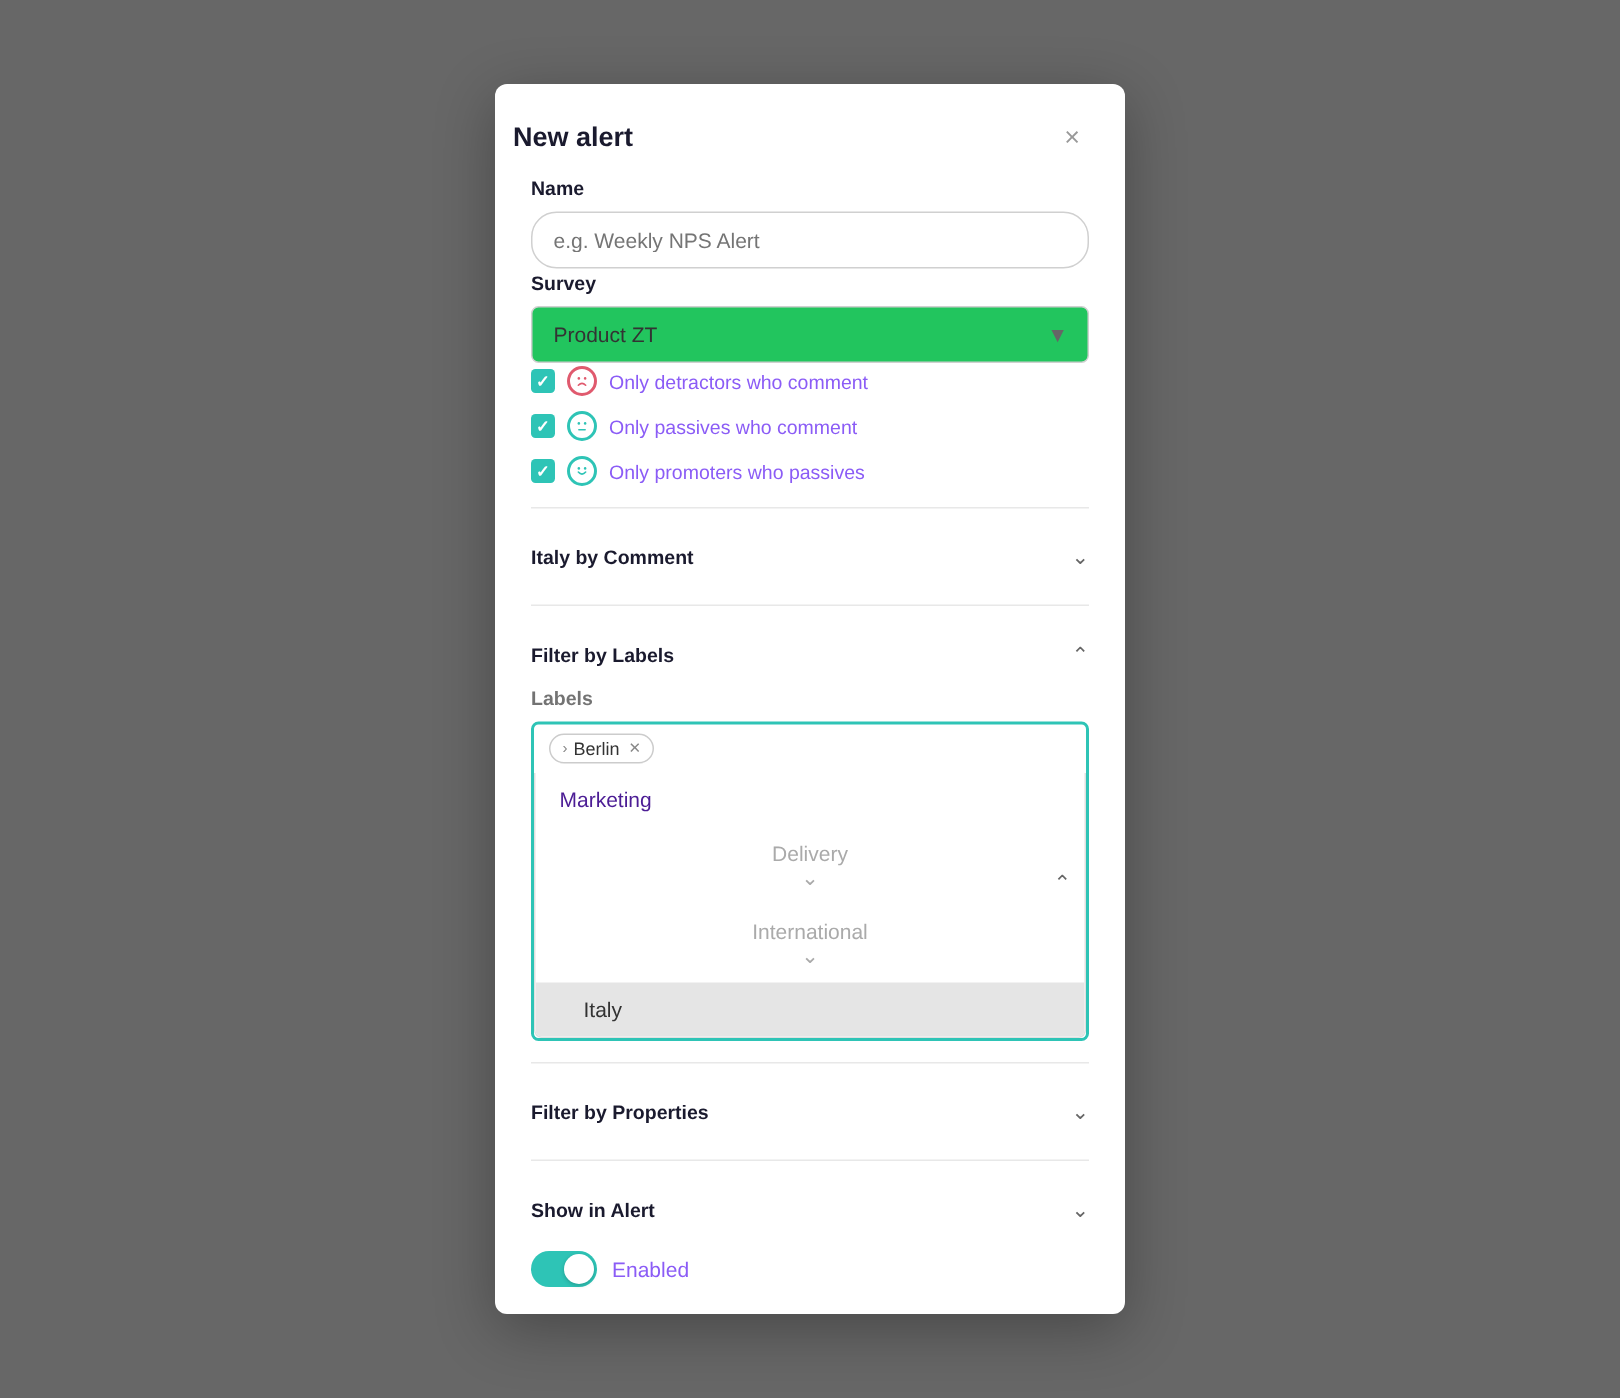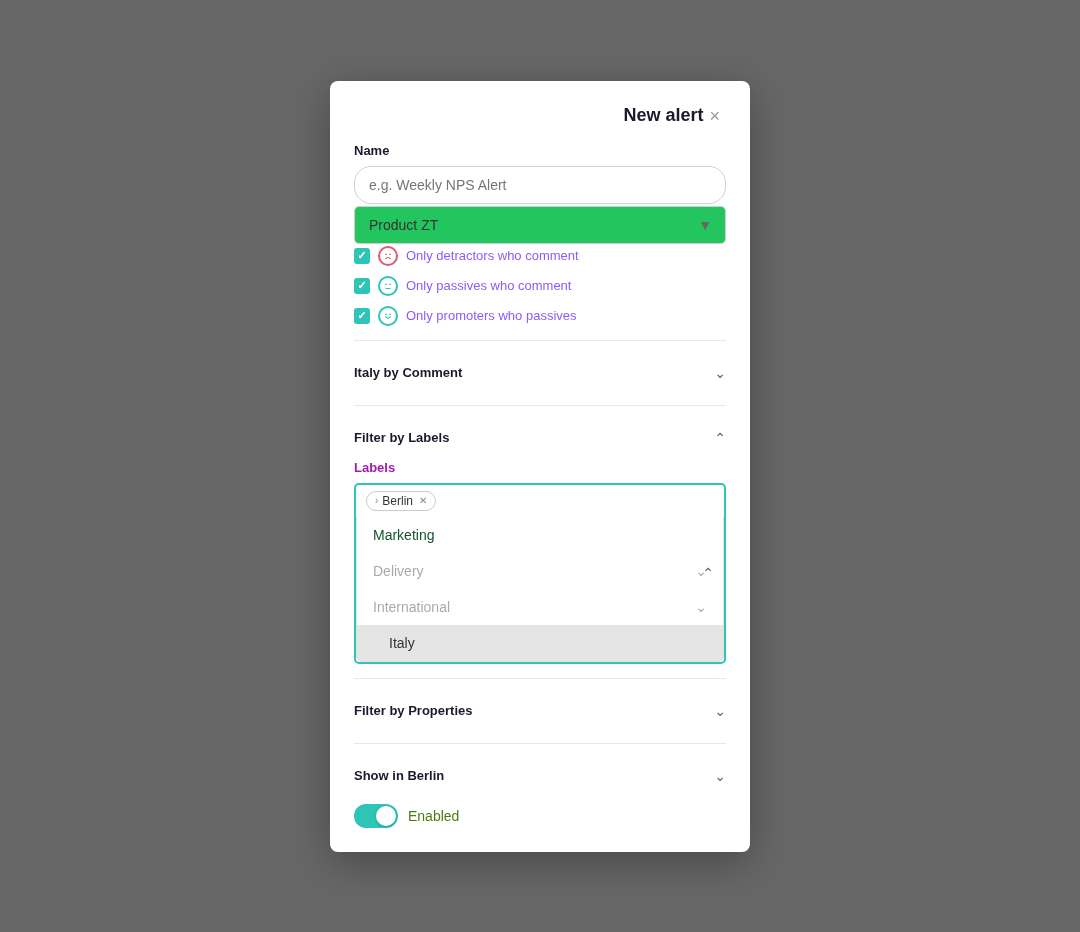--- a/index.html
+++ b/index.html
@@ -26,22 +26,22 @@
       border-radius: 8px;
       width: 420px;
       max-height: 820px;
       overflow: hidden;
       box-shadow: 0 10px 40px rgba(0,0,0,0.3);
       position: relative;
     }
     .modal-header {
       display: flex;
       align-items: center;
-      justify-content: flex-end;
-      padding: 24px 24px 16px 32px;
+      justify-content: space-between;
+      padding: 24px 24px 16px 12px;
     }
     .modal-title {
       font-size: 18px;
       font-weight: 700;
       color: #1a1a2e;
     }
     .close-btn {
       background: none;
       border: none;
       cursor: pointer;
@@ -172,21 +172,21 @@
     .chevron-icon {
       font-size: 14px;
       color: #666;
     }
     .labels-section {
       margin-top: 4px;
     }
     .labels-label {
       font-size: 13px;
       font-weight: 600;
-      color: #a21caf;
+      color: #737373;
       margin-bottom: 8px;
     }
     .labels-input-wrapper {
       border: 2px solid #2ec4b6;
       border-radius: 5px;
       position: relative;
     }
     .labels-tags-row {
       display: flex;
       align-items: center;
@@ -226,28 +226,29 @@
     .dropdown-list {
       background: #fff;
       border: 1px solid #e0e0e0;
       border-top: none;
       border-radius: 0 0 5px 5px;
       overflow: hidden;
     }
     .dropdown-item {
       padding: 10px 16px;
       font-size: 14px;
-      color: #14532d;
+      color: #4c1d95;
       cursor: pointer;
     }
     .dropdown-item.group {
       display: flex;
       align-items: center;
       justify-content: space-between;
       color: #aaa;
+      flex-direction: column;
     }
     .dropdown-item.group-header {
       color: #aaa;
       font-size: 14px;
     }
     .dropdown-item.sub-item {
       padding-left: 32px;
       background: #e5e5e5;
       color: #333;
       font-size: 14px;
@@ -275,21 +276,21 @@
       height: 20px;
       background: #fff;
       border-radius: 50%;
       position: absolute;
       top: 2px;
       right: 2px;
       box-shadow: 0 1px 3px rgba(0,0,0,0.2);
     }
     .toggle-label {
       font-size: 14px;
-      color: #4d7c0f;
+      color: #8b5cf6;
       text-align: center;
     }
     .dropdown-container {
       position: relative;
     }
   </style>
 </head>
 <body>
 
 <div class="modal-overlay">
@@ -300,20 +301,21 @@
     </div>
 
     <div class="modal-body">
 
       <div class="field-group">
         <div class="field-label">Name</div>
         <input class="text-input" type="text" placeholder="e.g. Weekly NPS Alert" style="">
       </div>
 
       <div class="field-group">
+        <div class="field-label">Survey</div>
         <div class="select-wrapper">
           <select class="select-input">
             <option>Product ZT</option>
           </select>
           <span class="chevron">▼</span>
         </div>
       </div>
 
       <div class="field-group">
 
@@ -408,21 +410,21 @@
 
       <div class="collapsible-header">
         <span class="collapsible-title">Filter by Properties</span>
         <span class="chevron-icon">⌄</span>
       </div>
 
       <hr class="section-divider">
 
       <div class="show-in-alert-section">
         <div class="collapsible-header">
-          <span class="collapsible-title">Show in Berlin</span>
+          <span class="collapsible-title">Show in Alert</span>
           <span class="chevron-icon">⌄</span>
         </div>
         <div class="toggle-row">
           <div class="toggle">
             <div class="toggle-knob"></div>
           </div>
           <span class="toggle-label">Enabled</span>
         </div>
       </div>
 

